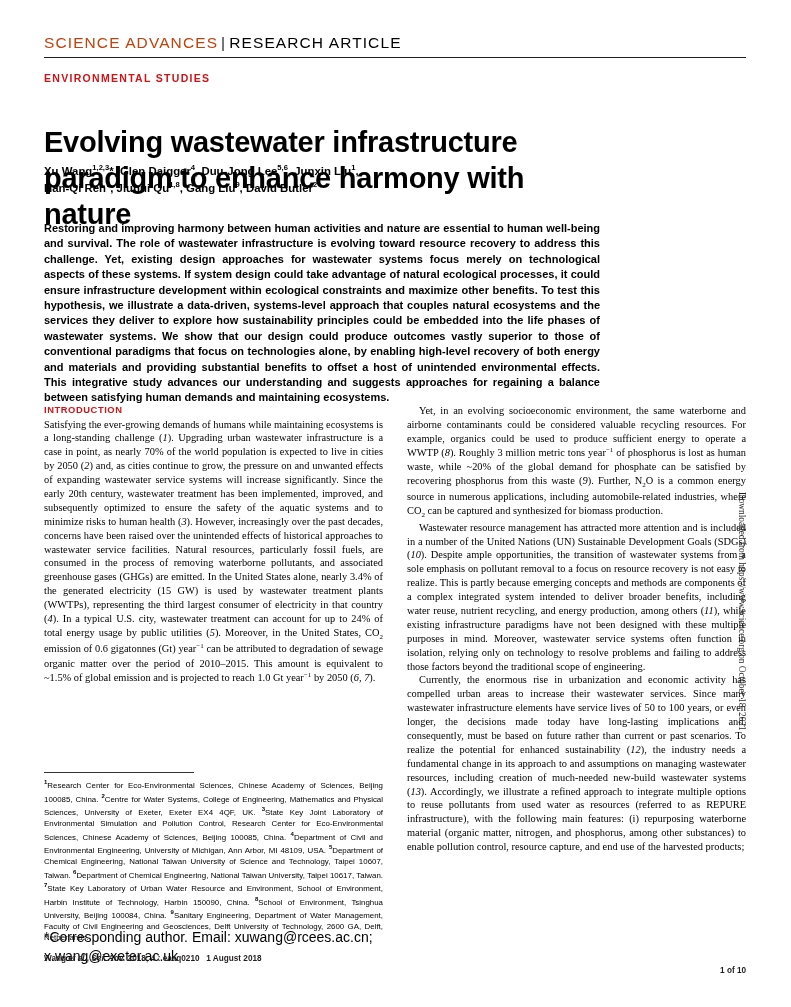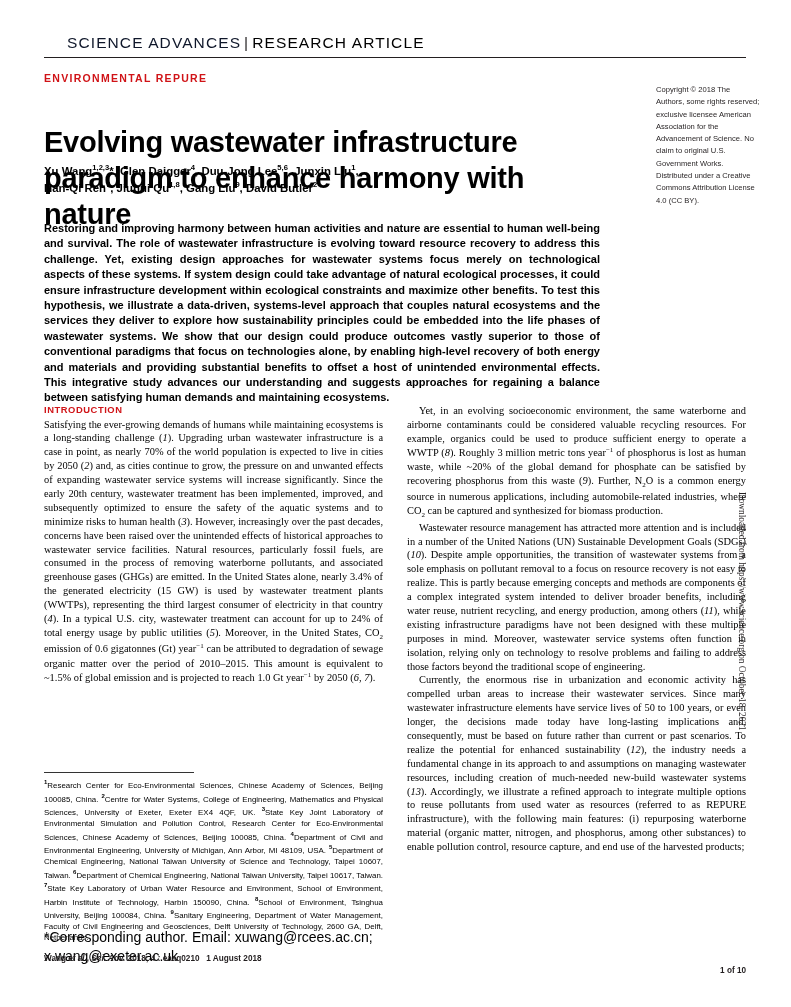--- a/index.html
+++ b/index.html
@@ -23,21 +23,21 @@
     left: 44px;
     top: 34px;
     width: 702px;
   }
   .masthead-line {
     font-size: 15.5px;
     letter-spacing: 1.1px;
     font-weight: 400;
     white-space: nowrap;
   }
-  .mast-journal { color: #0f172a; margin-left: 23px; }
+  .mast-journal { color: #c2410c; }
   .mast-sep { color: #231f20; padding: 0 3px; }
   .mast-kind { color: #000000; }
   .mast-rule {
     margin-top: 5px;
     border-bottom: 1.4px solid #231f20;
     width: 702px;
   }
 
   
   .kicker {
@@ -205,30 +205,29 @@
 
 <div class="page">
 
   <div class="masthead">
     <div class="masthead-line">
       <span class="mast-journal">SCIENCE ADVANCES</span><span class="mast-sep">|</span><span class="mast-kind">RESEARCH ARTICLE</span>
     </div>
     <div class="mast-rule"></div>
   </div>
 
-  <div class="kicker">ENVIRONMENTAL REPURE</div>
+  <div class="kicker">ENVIRONMENTAL STUDIES</div>
 
   <h1 class="title">Evolving wastewater infrastructure paradigm to enhance harmony with nature</h1>
 
   <div class="authors">
     <div>Xu Wang<sup>1,2,3</sup>*, Glen Daigger<sup>4</sup>, Duu-Jong Lee<sup>5,6</sup>, Junxin Liu<sup>1</sup>,</div>
     <div>Nan-Qi Ren<sup>7</sup>, Jiuhui Qu<sup>1,8</sup>, Gang Liu<sup>9</sup>, David Butler<sup>2</sup></div>
   </div>
 
-  <div class="copyright">Copyright © 2018 The Authors, some rights reserved; exclusive licensee American Association for the Advancement of Science. No claim to original U.S. Government Works. Distributed under a Creative Commons Attribution License 4.0 (CC BY).</div>
 
   <div class="abstract">Restoring and improving harmony between human activities and nature are essential to human well-being and survival. The role of wastewater infrastructure is evolving toward resource recovery to address this challenge. Yet, existing design approaches for wastewater systems focus merely on technological aspects of these systems. If system design could take advantage of natural ecological processes, it could ensure infrastructure development within ecological constraints and maximize other benefits. To test this hypothesis, we illustrate a data-driven, systems-level approach that couples natural ecosystems and the services they deliver to explore how sustainability principles could be embedded into the life phases of wastewater systems. We show that our design could produce outcomes vastly superior to those of conventional paradigms that focus on technologies alone, by enabling high-level recovery of both energy and materials and providing substantial benefits to offset a host of unintended environmental effects. This integrative study advances our understanding and suggests approaches for regaining a balance between satisfying human demands and maintaining ecosystems.</div>
 
   <div class="col col-left">
     <div class="section-head">INTRODUCTION</div>
     <p>Satisfying the ever-growing demands of humans while maintaining ecosystems is a long-standing challenge (<i>1</i>). Upgrading urban wastewater infrastructure is a case in point, as nearly 70% of the world population is expected to live in cities by 2050 (<i>2</i>) and, as cities continue to grow, the pressure on and unwanted effects of expanding wastewater service systems will increase significantly. Since the early 20th century, wastewater treatment has been implemented, improved, and subsequently optimized to ensure the safety of the aquatic systems and to minimize risks to human health (<i>3</i>). However, increasingly over the past decades, concerns have been raised over the unintended effects of historical approaches to wastewater service facilities. Natural resources, particularly fossil fuels, are consumed in the process of removing waterborne pollutants, and associated greenhouse gases (GHGs) are emitted. In the United States alone, nearly 3.4% of the generated electricity (15 GW) is used by wastewater treatment plants (WWTPs), representing the third largest consumer of electricity in that country (<i>4</i>). In a typical U.S. city, wastewater treatment can account for up to 24% of total energy usage by public utilities (<i>5</i>). Moreover, in the United States, CO<sub>2</sub> emission of 0.6 gigatonnes (Gt) year<sup>−1</sup> can be attributed to degradation of sewage organic matter over the period of 2010–2015. This amount is equivalent to ~1.5% of global emission and is projected to reach 1.0 Gt year<sup>−1</sup> by 2050 (<i>6</i>, <i>7</i>).</p>
   </div>
 
   <div class="col col-right">
     <p class="indent">Yet, in an evolving socioeconomic environment, the same waterborne and airborne contaminants could be considered valuable recycling resources. For example, organics could be used to produce sufficient energy to operate a WWTP (<i>8</i>). Roughly 3 million metric tons year<sup>−1</sup> of phosphorus is lost as human waste, while ~20% of the global demand for phosphate can be satisfied by recovering phosphorus from this waste (<i>9</i>). Further, N<sub>2</sub>O is a common energy source in numerous applications, including automobile-related industries, where CO<sub>2</sub> can be captured and synthesized for biomass production.</p>

